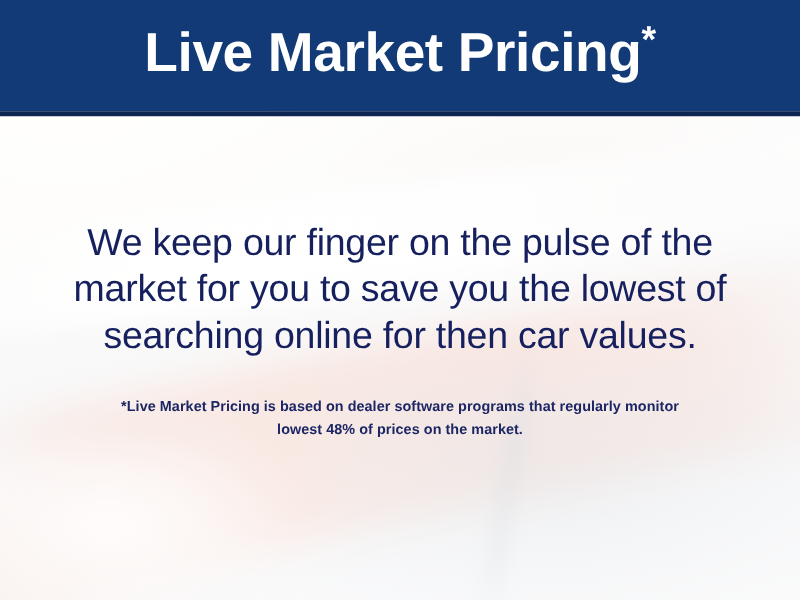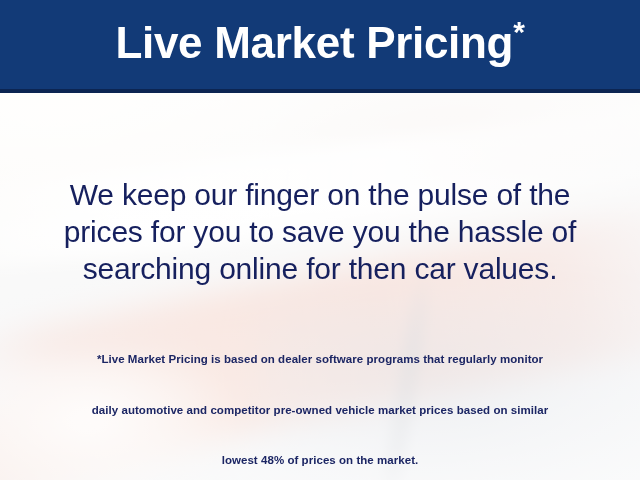--- a/index.html
+++ b/index.html
@@ -230,21 +230,20 @@
     text-align: center;
     color: #1c2664;
     font-size: 11.5px;
     font-weight: bold;
     line-height: 17.5px;
     letter-spacing: 0.05px;
   }
   .disclaimer .dc-line {
     display: block;
     white-space: nowrap;
-    margin-top: 33px;
   }
 </style>
 </head>
 <body>
 
 <div id="stage">
 
   <div class="bg-layer">
     <div class="bg-base"></div>
     <div class="bg-cream"></div>
@@ -259,23 +258,22 @@
     <div class="bg-veil"></div>
   </div>
 
   <div class="banner">
     <h1 class="banner-title"><span>Live Market Pricing</span><span class="star">*</span></h1>
   </div>
   <div class="banner-rule"></div>
 
   <div class="headline">
     <span class="hl-line">We keep our finger on the pulse of the</span>
-    <span class="hl-line">prices for you to save you the hassle of</span>
+    <span class="hl-line">market for you to save you the lowest of</span>
     <span class="hl-line">searching online for then car values.</span>
   </div>
 
   <div class="disclaimer">
     <span class="dc-line">*Live Market Pricing is based on dealer software programs that regularly monitor</span>
-    <span class="dc-line">daily automotive and competitor pre-owned vehicle market prices based on similar</span>
     <span class="dc-line">lowest 48% of prices on the market.</span>
   </div>
 
 </div>
 
 </body></html>

